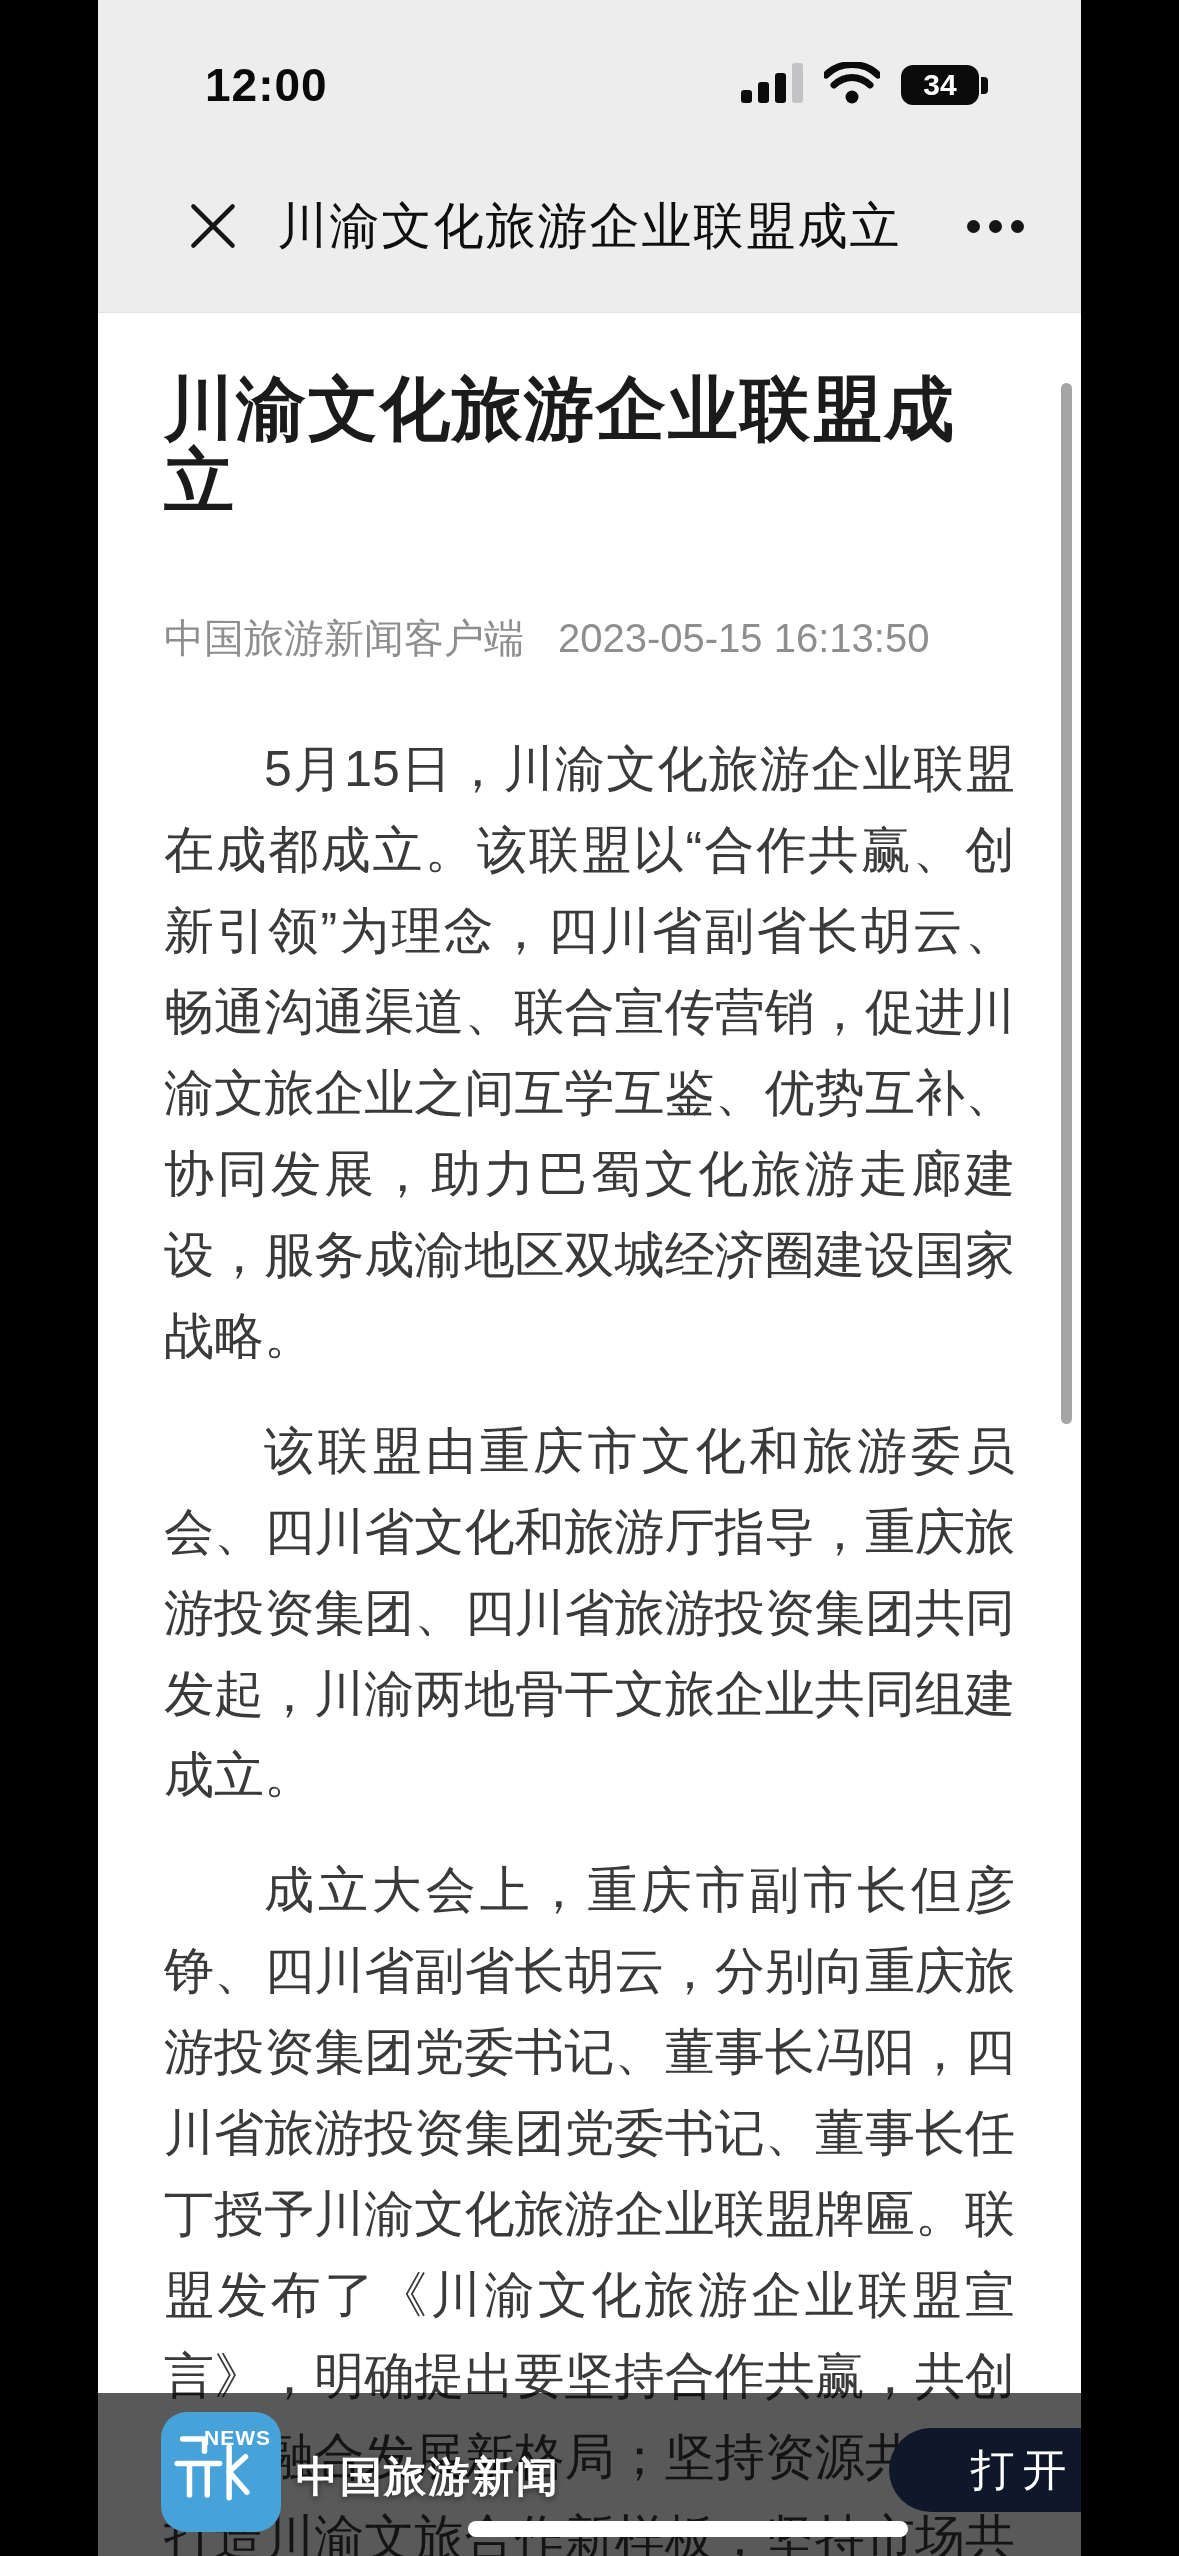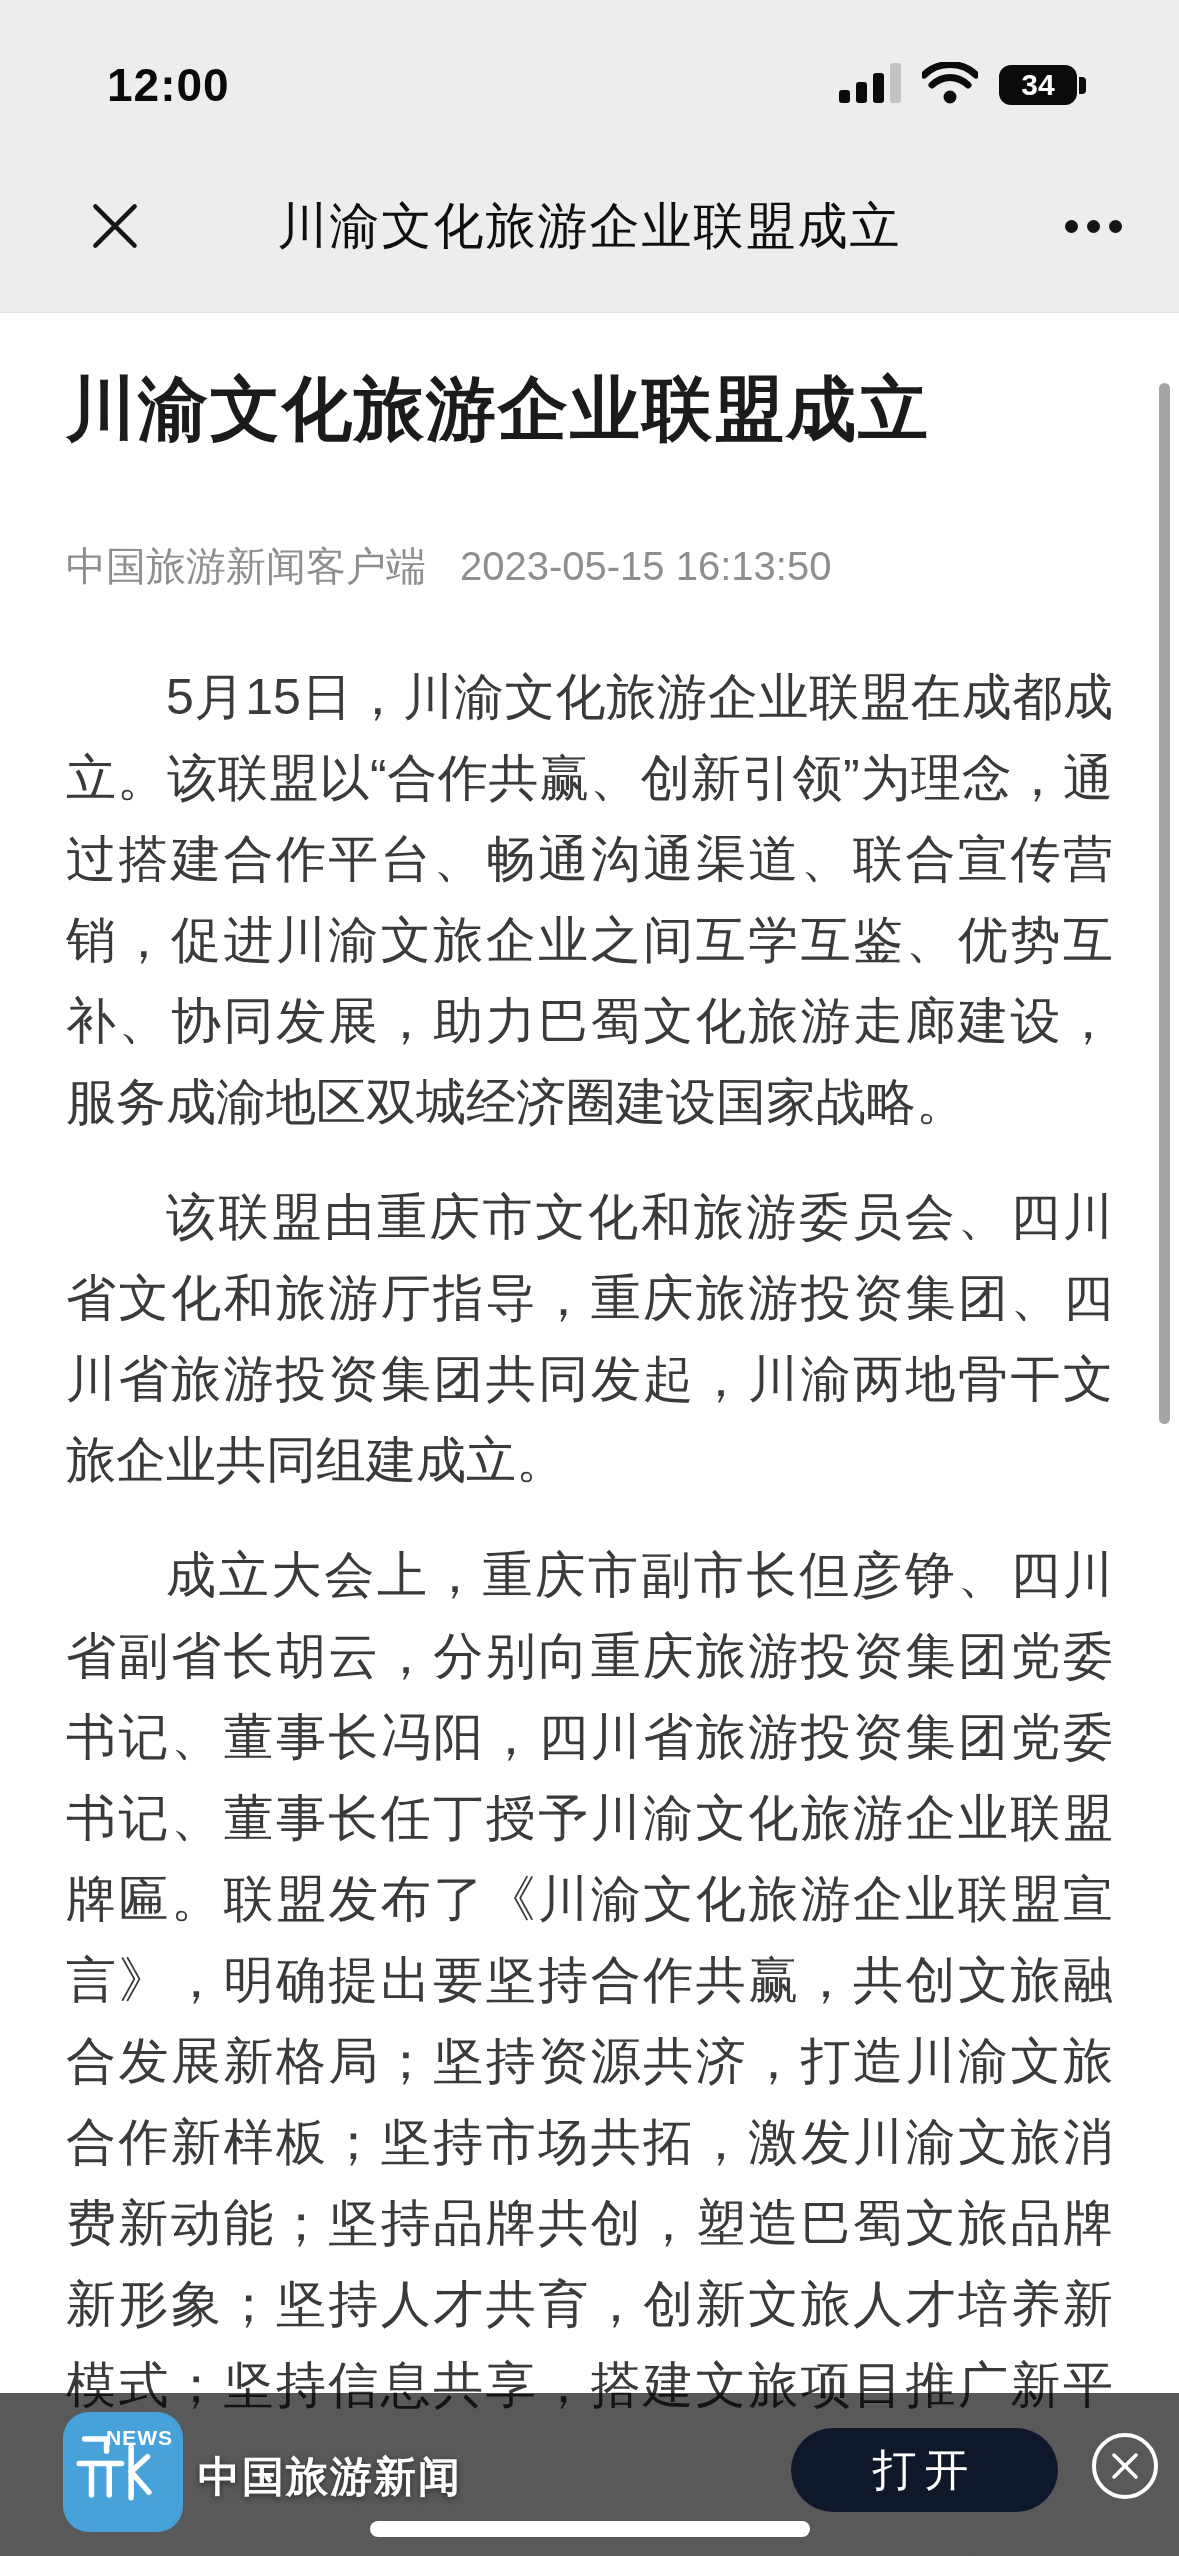--- a/index.html
+++ b/index.html
@@ -1,19 +1,19 @@
 <!DOCTYPE html>
 <html><head>
 <meta charset="utf-8">
 <style>
   * { margin:0; padding:0; box-sizing:border-box; }
   html,body { background:#000; }
   body { font-family:"Liberation Sans","DejaVu Sans",sans-serif; }
   .phone {
-    position:relative; width:1179px; height:2556px;
+    position:relative; width:983px; height:2556px;
     background:#ffffff; overflow:hidden; margin:0 auto;
   }
   
   .statusbar {
     position:absolute; top:0; left:0; width:100%; height:140px;
     background:#ededed; display:flex; align-items:center; justify-content:space-between;
     padding:30px 93px 0 107px; z-index:5;
   }
   .time { font-size:46px; font-weight:600; color:#0a0a0a; letter-spacing:1px; }
   .status-icons { display:flex; align-items:center; gap:21px; }
@@ -131,21 +131,21 @@
         <i></i>
       </span>
   </div>
 
   <div class="content">
     <h1 class="article-title">川渝文化旅游企业联盟成立</h1>
     <div class="meta">
       <span class="src">中国旅游新闻客户端</span><span>2023-05-15 16:13:50</span>
     </div>
     <div class="body-text">
-      <p>5月15日，川渝文化旅游企业联盟在成都成立。该联盟以“合作共赢、创新引领”为理念，通过搭建合作平台、畅通沟通渠道、联合宣传营销，促进川渝文旅企业之间互学互鉴、优势互补、协同发展，助力巴蜀文化旅游走廊建设，服务成渝地区双城经济圈建设国家战略。</p>
+      <p>5月15日，川渝文化旅游企业联盟在成都成立。该联盟以“合作共赢、创新引领”为理念，四川省副省长胡云、畅通沟通渠道、联合宣传营销，促进川渝文旅企业之间互学互鉴、优势互补、协同发展，助力巴蜀文化旅游走廊建设，服务成渝地区双城经济圈建设国家战略。</p>
       <p>该联盟由重庆市文化和旅游委员会、四川省文化和旅游厅指导，重庆旅游投资集团、四川省旅游投资集团共同发起，川渝两地骨干文旅企业共同组建成立。</p>
       <p>成立大会上，重庆市副市长但彦铮、四川省副省长胡云，分别向重庆旅游投资集团党委书记、董事长冯阳，四川省旅游投资集团党委书记、董事长任丁授予川渝文化旅游企业联盟牌匾。联盟发布了《川渝文化旅游企业联盟宣言》，明确提出要坚持合作共赢，共创文旅融合发展新格局；坚持资源共济，打造川渝文旅合作新样板；坚持市场共拓，激发川渝文旅消费新动能；坚持品牌共创，塑造巴蜀文旅品牌新形象；坚持人才共育，创新文旅人才培养新模式；坚持信息共享，搭建文旅项目推广新平台。</p>
       <p>大会上，相关单位签署了9项合作协议。四</p>
     </div>
   </div>
 
   <div class="scrollbar"></div>
 
   <div class="banner">
     <div class="app-icon">

